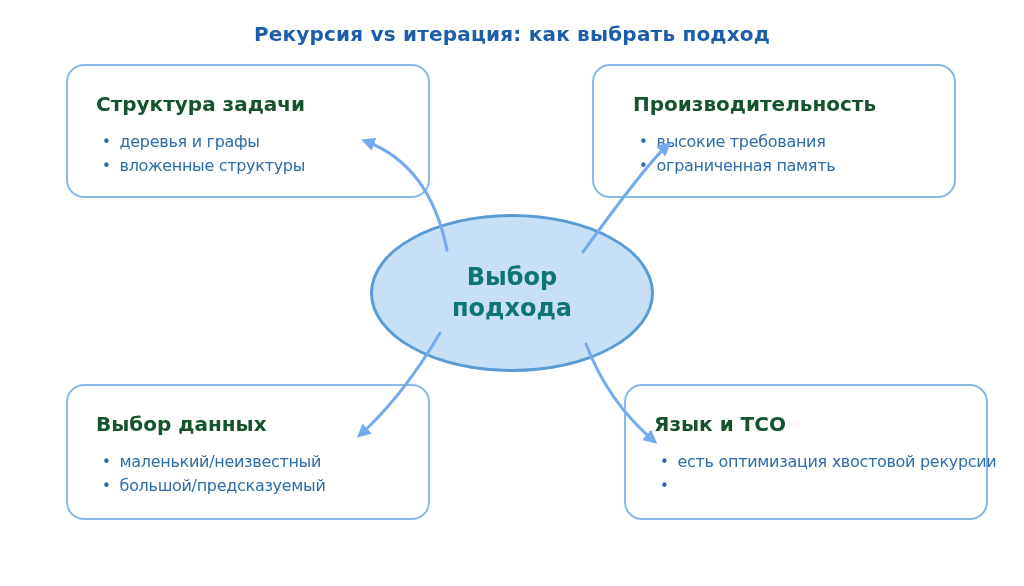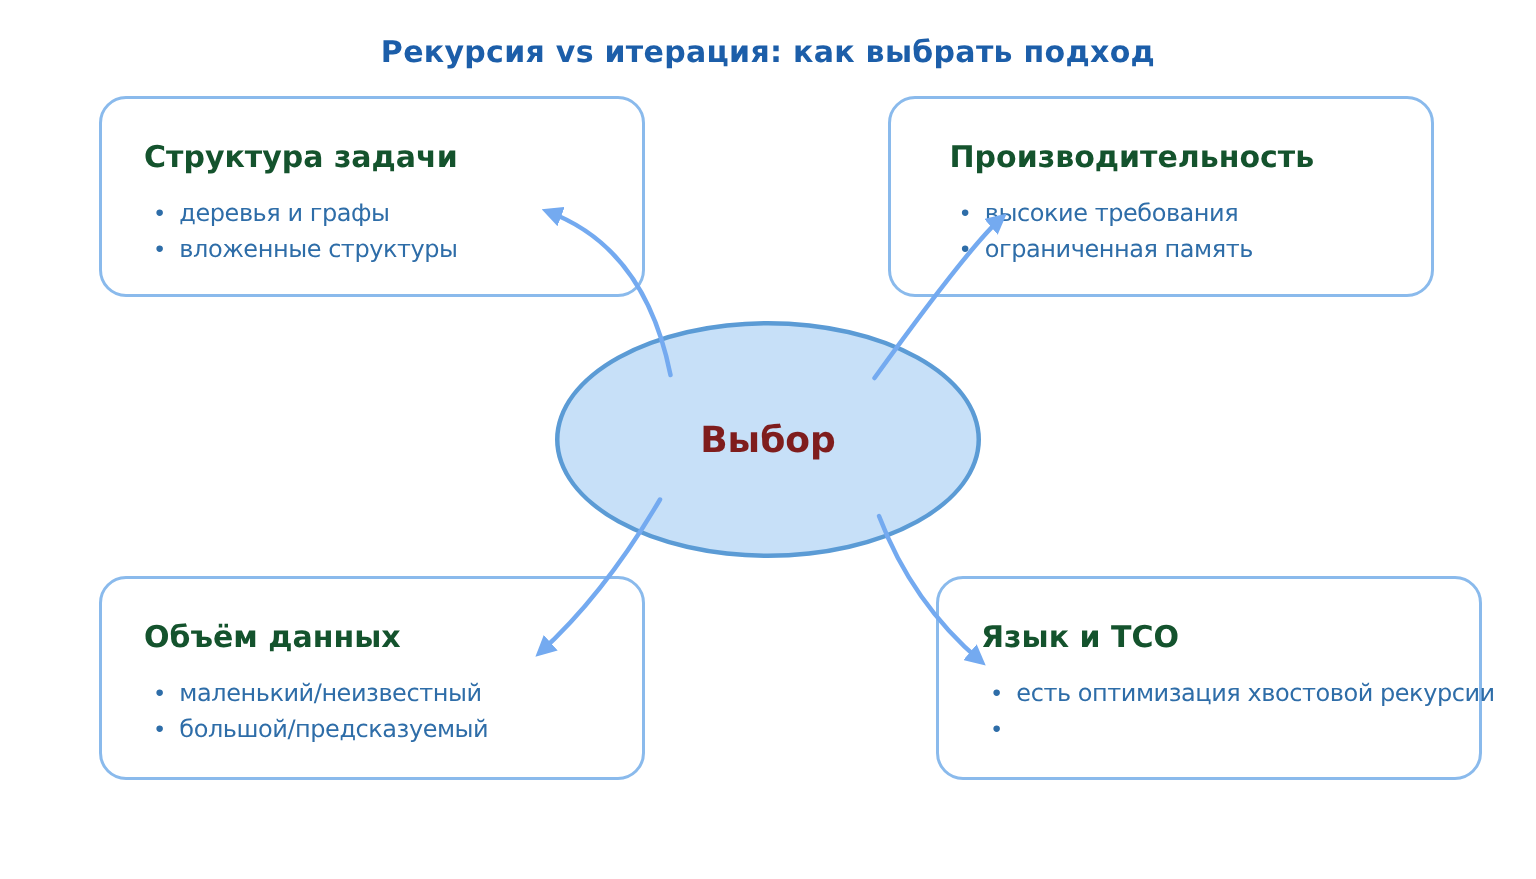--- a/index.html
+++ b/index.html
@@ -66,21 +66,21 @@
     border: 3px solid #5b9bd5;
     border-radius: 50%;
     display: flex;
     flex-direction: column;
     align-items: center;
     justify-content: center;
   }
   .center-ellipse .line {
     font-size: 24px;
     font-weight: bold;
-    color: #7f1d1d;
+    color: #0f766e;
     line-height: 31px;
     text-align: center;
   }
 
   svg.arrows {
     position: absolute;
     inset: 0;
     width: 1024px; height: 586px;
     pointer-events: none;
   }
@@ -120,21 +120,21 @@
         <span>высокие требования</span>
       </div>
       <div class="bullet-line">
         <span class="dot">•</span>
         <span>ограниченная память</span>
       </div>
     </div>
   </div>
 
   <div class="card card-bl">
-    <div class="card-title">Объём данных</div>
+    <div class="card-title">Выбор данных</div>
     <div class="bullets">
       <div class="bullet-line">
         <span class="dot">•</span>
         <span>маленький/неизвестный</span>
       </div>
       <div class="bullet-line">
         <span class="dot">•</span>
         <span>большой/предсказуемый</span>
       </div>
     </div>
@@ -148,20 +148,21 @@
         <span>есть оптимизация хвостовой рекурсии</span>
       </div>
       <div class="bullet-line">
         <span class="dot">•</span>
       </div>
     </div>
   </div>
 
   <div class="center-ellipse">
     <div class="line">Выбор</div>
+    <div class="line">подхода</div>
   </div>
 
   <svg class="arrows" viewBox="0 0 1024 586" xmlns="http://www.w3.org/2000/svg">
     <defs>
       <marker id="ah" viewBox="0 0 10 10" refX="7" refY="5" markerWidth="4.6" markerHeight="4.6" orient="auto">
         <path d="M0,0 L10,5 L0,10 z" fill="#74aaf0"></path>
       </marker>
     </defs>
     <path class="link" d="M 447 250 Q 430 165 365 141" marker-end="url(#ah)"></path>
     <path class="link" d="M 583 252 Q 648 162 668 145" marker-end="url(#ah)"></path>

